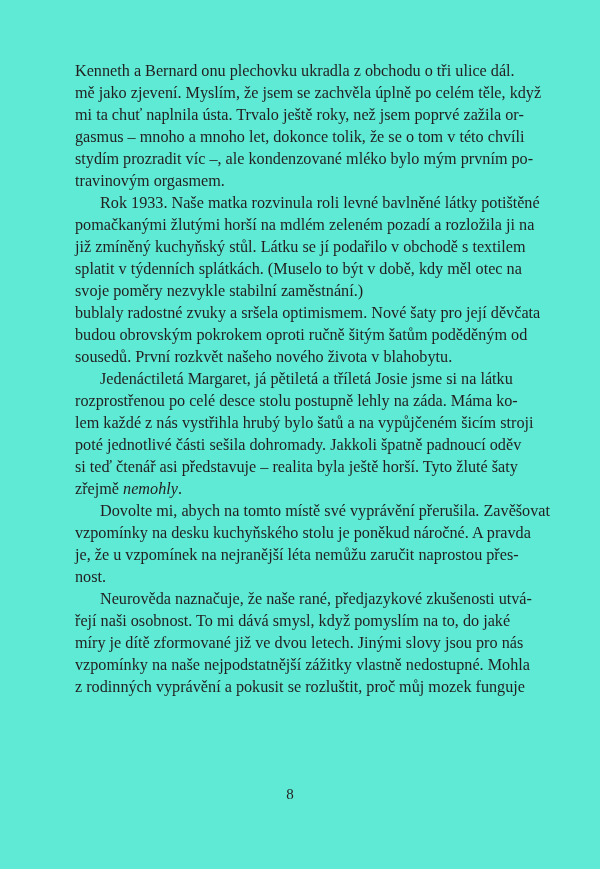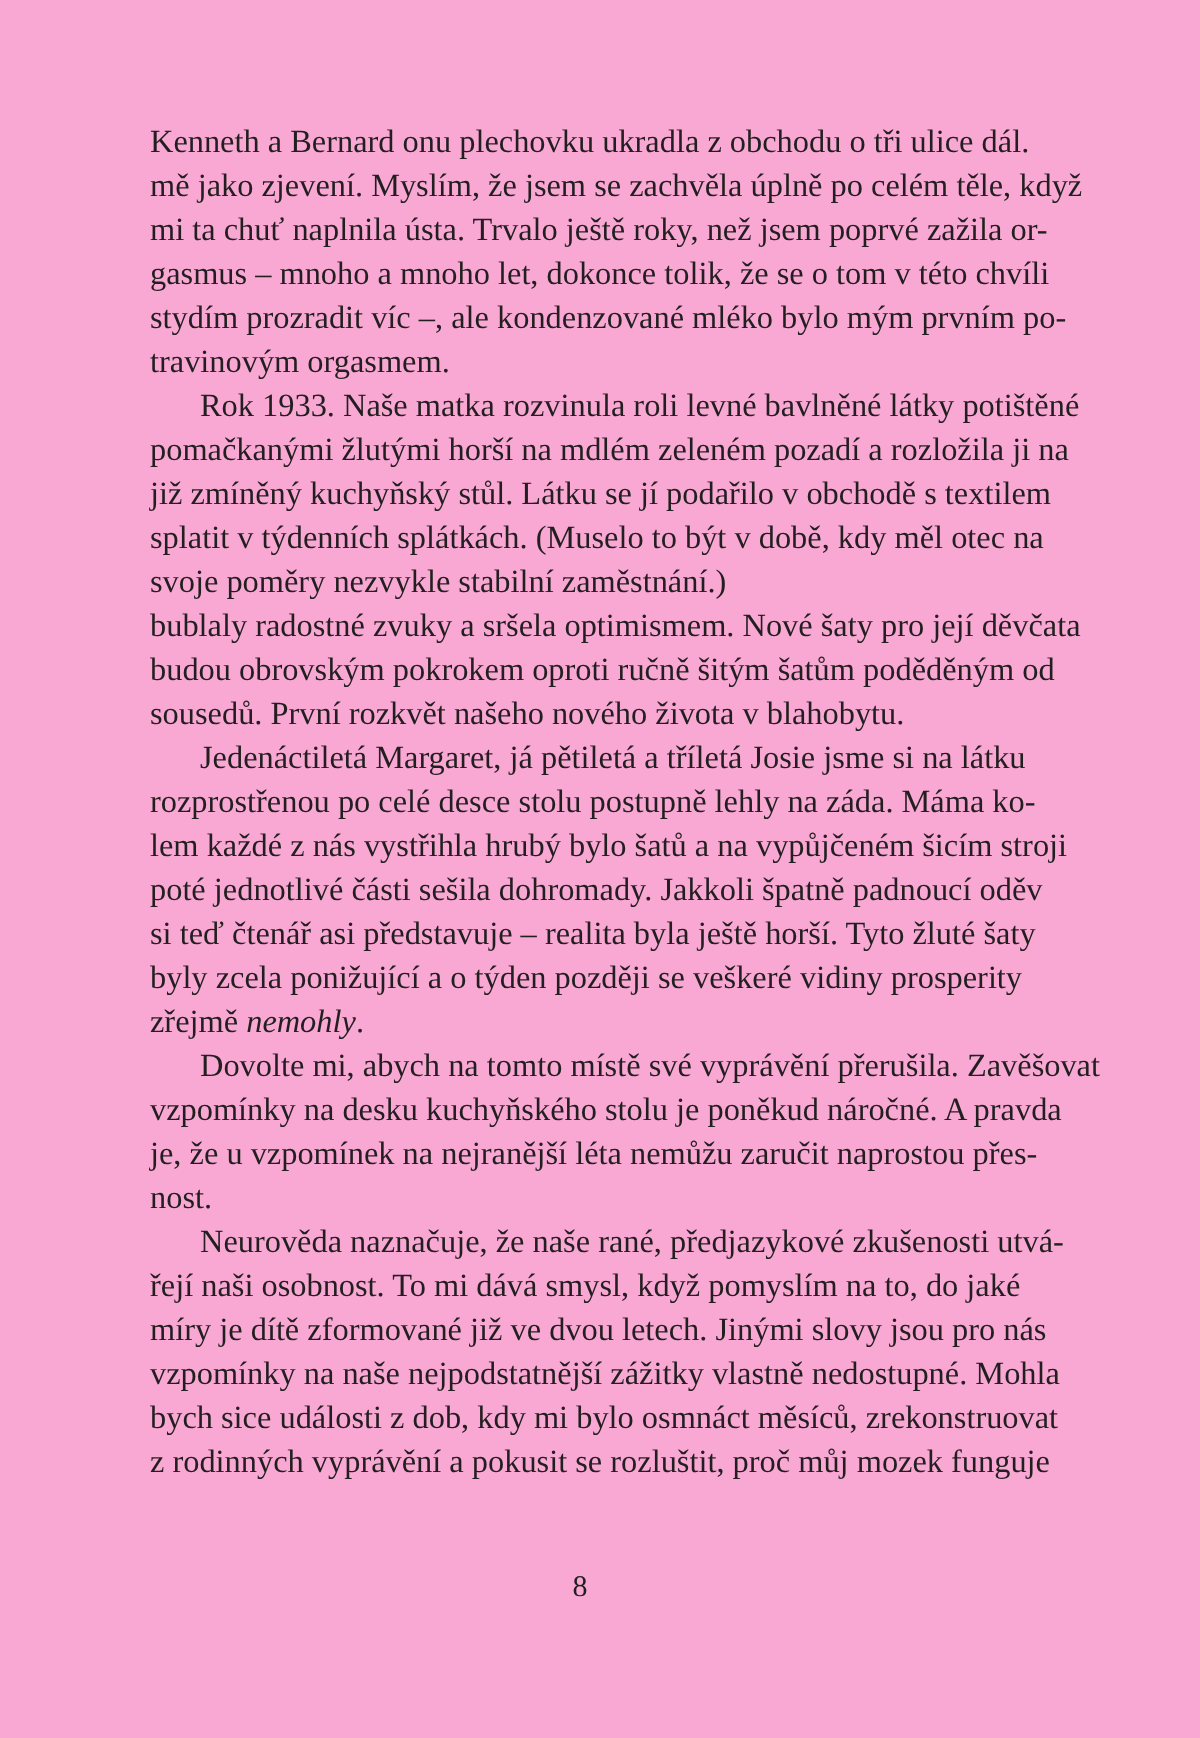--- a/index.html
+++ b/index.html
@@ -11,21 +11,21 @@
       width: 600px;
       height: 869px;
       position: relative;
       overflow: hidden;
     }
     .page {
       position: absolute;
       left: 0; top: 0;
       width: 600px;
       height: 869px;
-      background: #f9a8d4;
+      background: #5eead4;
     }
     .text-block {
       position: absolute;
       left: 75px;
       top: 60px;
       width: 435px;
       font-family: "Liberation Serif", "DejaVu Serif", serif;
       font-size: 16.2px;
       line-height: 22px;
       color: #231f20;
@@ -87,35 +87,33 @@
       <span class="line">budou obrovským pokrokem oproti ručně šitým šatům poděděným od</span>
       <span class="line last">sousedů. První rozkvět našeho nového života v blahobytu.</span>
     </div>
 
     <div>
       <span class="line indent">Jedenáctiletá Margaret, já pětiletá a tříletá Josie jsme si na látku</span>
       <span class="line">rozprostřenou po celé desce stolu postupně lehly na záda. Máma ko-</span>
       <span class="line">lem každé z nás vystřihla hrubý bylo šatů a na vypůjčeném šicím stroji</span>
       <span class="line">poté jednotlivé části sešila dohromady. Jakkoli špatně padnoucí oděv</span>
       <span class="line">si teď čtenář asi představuje – realita byla ještě horší. Tyto žluté šaty</span>
-      <span class="line">byly zcela ponižující a o týden později se veškeré vidiny prosperity</span>
       <span class="line last"><span>zřejmě </span><em>nemohly</em><span>.</span></span>
     </div>
 
     <div>
       <span class="line indent">Dovolte mi, abych na tomto místě své vyprávění přerušila. Zavěšovat</span>
       <span class="line">vzpomínky na desku kuchyňského stolu je poněkud náročné. A pravda</span>
       <span class="line">je, že u vzpomínek na nejranější léta nemůžu zaručit naprostou přes-</span>
       <span class="line last">nost.</span>
     </div>
 
     <div>
       <span class="line indent">Neurověda naznačuje, že naše rané, předjazykové zkušenosti utvá-</span>
       <span class="line">řejí naši osobnost. To mi dává smysl, když pomyslím na to, do jaké</span>
       <span class="line">míry je dítě zformované již ve dvou letech. Jinými slovy jsou pro nás</span>
       <span class="line">vzpomínky na naše nejpodstatnější zážitky vlastně nedostupné. Mohla</span>
-      <span class="line">bych sice události z dob, kdy mi bylo osmnáct měsíců, zrekonstruovat</span>
       <span class="line">z rodinných vyprávění a pokusit se rozluštit, proč můj mozek funguje</span>
     </div>
   </div>
 
   <div class="page-number">8</div>
 </div>
 
 </body></html>

